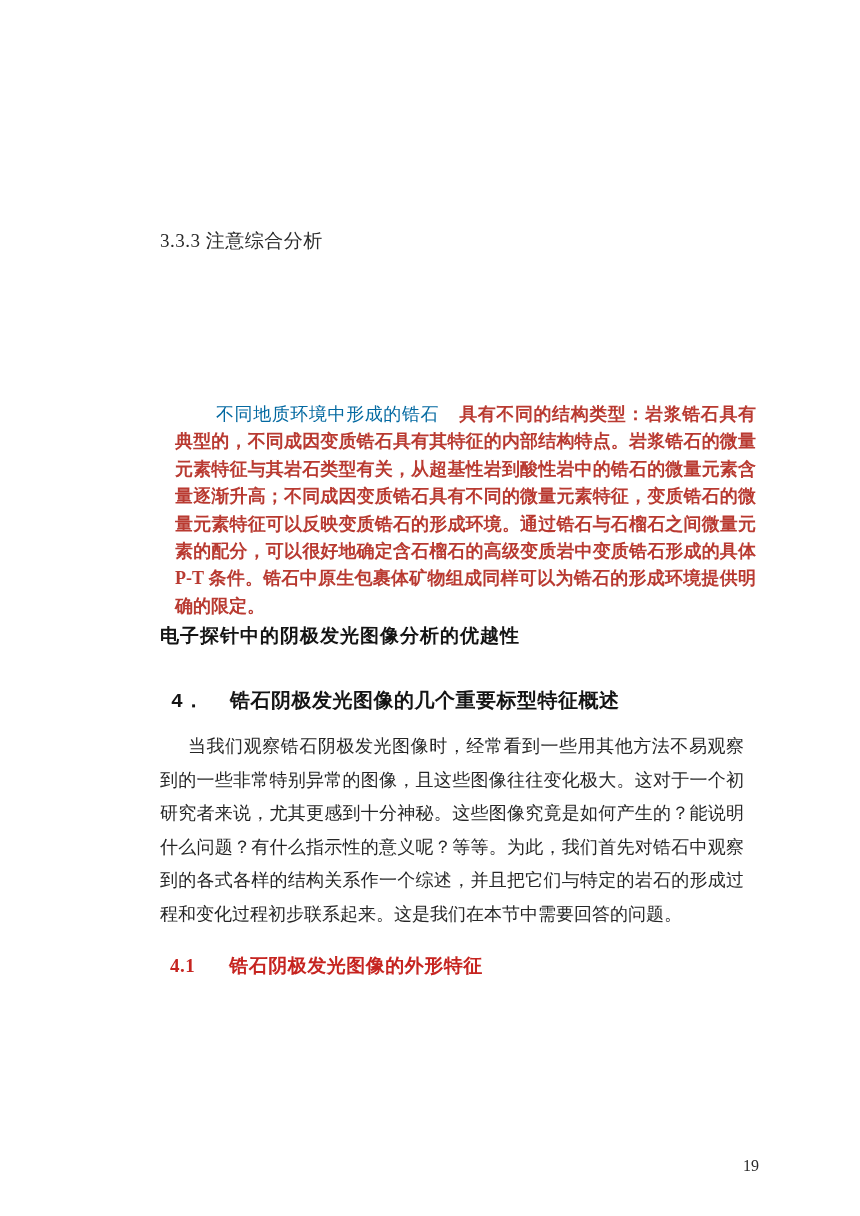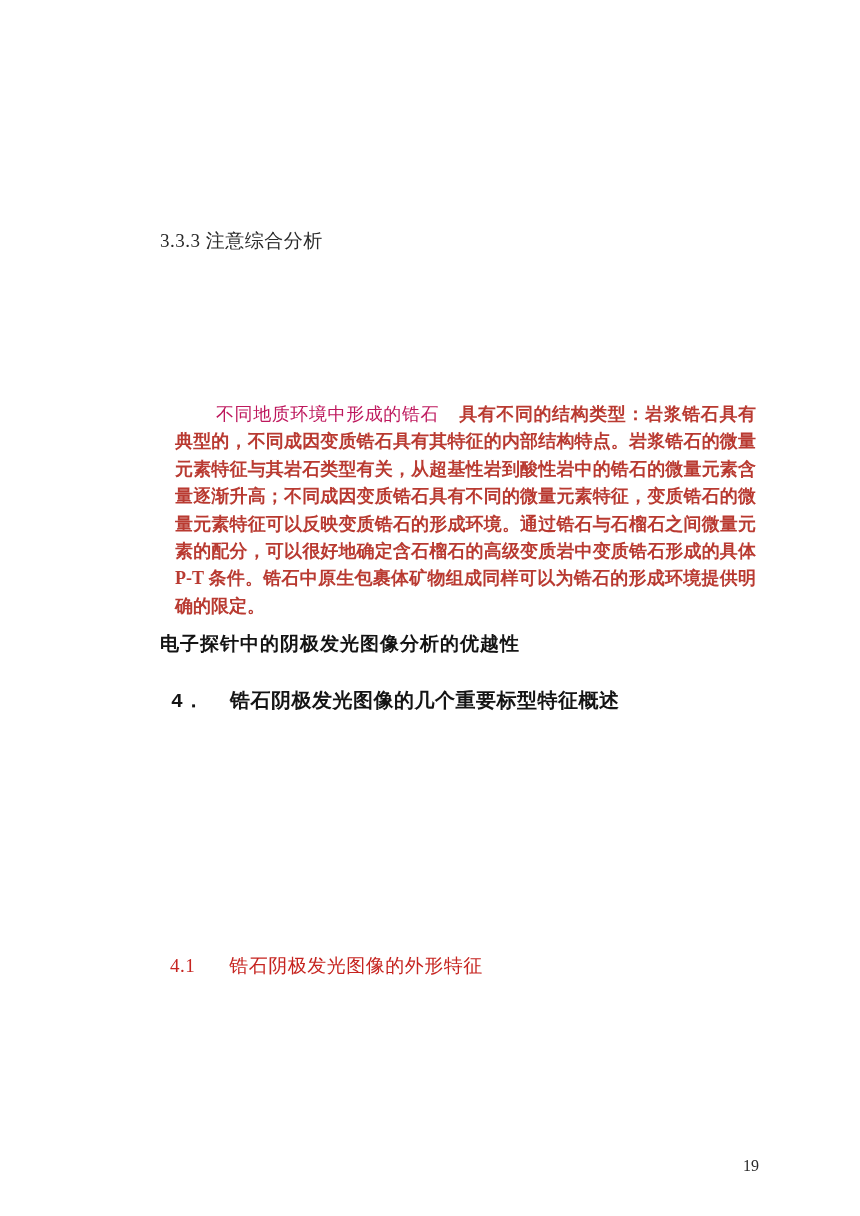--- a/index.html
+++ b/index.html
@@ -23,31 +23,30 @@
   }
 
   .redblock {
     left: 145px; top: 371px;
     width: 601px;
     font-size: 18px;
     line-height: 27.4px;
     text-align: justify;
     text-indent: 31px;
   }
-  .redblock .lead { color: #be185d; }
+  .redblock .lead { color: #0369a1; }
   .redblock .red { color: #b93a31; font-weight: bold; }
 
   .hbold {
     left: 130px; top: 593px;
     font-family: "Liberation Sans", "DejaVu Sans", sans-serif;
     font-weight: bold;
     font-size: 19px;
     color: #141414;
     letter-spacing: 1px;
-    margin-top: 8px;
   }
 
   .h4 {
     left: 131px; top: 657px;
     font-family: Liberation Mono, monospace;
     font-weight: bold;
     font-size: 20px;
     color: #141414;
     letter-spacing: 0.5px;
   }
@@ -60,21 +59,21 @@
     line-height: 33.6px;
     text-align: justify;
     text-indent: 28px;
     color: #262626;
   }
   .para1 { top: 700px; }
   .para2 { top: 958px; }
 
   .h41 {
     left: 130px; top: 923px;
-    font-weight: normal;
+    font-weight: bold;
     font-size: 19px;
     color: #c62420;
     letter-spacing: 0.5px;
   }
   .h41 .num {
     font-family: "Liberation Serif", "DejaVu Serif", serif;
     margin-right: 14px;
   }
   .h41 .label {
     font-family: "Liberation Sans", "DejaVu Sans", sans-serif;
@@ -92,19 +91,20 @@
 <div class="page">
 
   <div class="abs h333">3.3.3 注意综合分析</div>
 
   <p class="abs redblock"><span class="lead">不同地质环境中形成的锆石</span><span class="red">具有不同的结构类型：岩浆锆石具有典型的，不同成因变质锆石具有其特征的内部结构特点。岩浆锆石的微量元素特征与其岩石类型有关，从超基性岩到酸性岩中的锆石的微量元素含量逐渐升高；不同成因变质锆石具有不同的微量元素特征，变质锆石的微量元素特征可以反映变质锆石的形成环境。通过锆石与石榴石之间微量元素的配分，可以很好地确定含石榴石的高级变质岩中变质锆石形成的具体 P-T 条件。锆石中原生包裹体矿物组成同样可以为锆石的形成环境提供明确的限定。</span></p>
 
   <div class="abs hbold">电子探针中的阴极发光图像分析的优越性</div>
 
   <div class="abs h4"><span class="num">4．</span><span class="label">锆石阴极发光图像的几个重要标型特征概述</span></div>
 
+  <p class="abs bodypara para1">当我们观察锆石阴极发光图像时，经常看到一些用其他方法不易观察到的一些非常特别异常的图像，且这些图像往往变化极大。这对于一个初研究者来说，尤其更感到十分神秘。这些图像究竟是如何产生的？能说明什么问题？有什么指示性的意义呢？等等。为此，我们首先对锆石中观察到的各式各样的结构关系作一个综述，并且把它们与特定的岩石的形成过程和变化过程初步联系起来。这是我们在本节中需要回答的问题。</p>
 
   <div class="abs h41"><span class="num">4.1</span><span class="label">锆石阴极发光图像的外形特征</span></div>
 
 
   <div class="abs pagenum">19</div>
 
 </div>
 
 </body></html>

